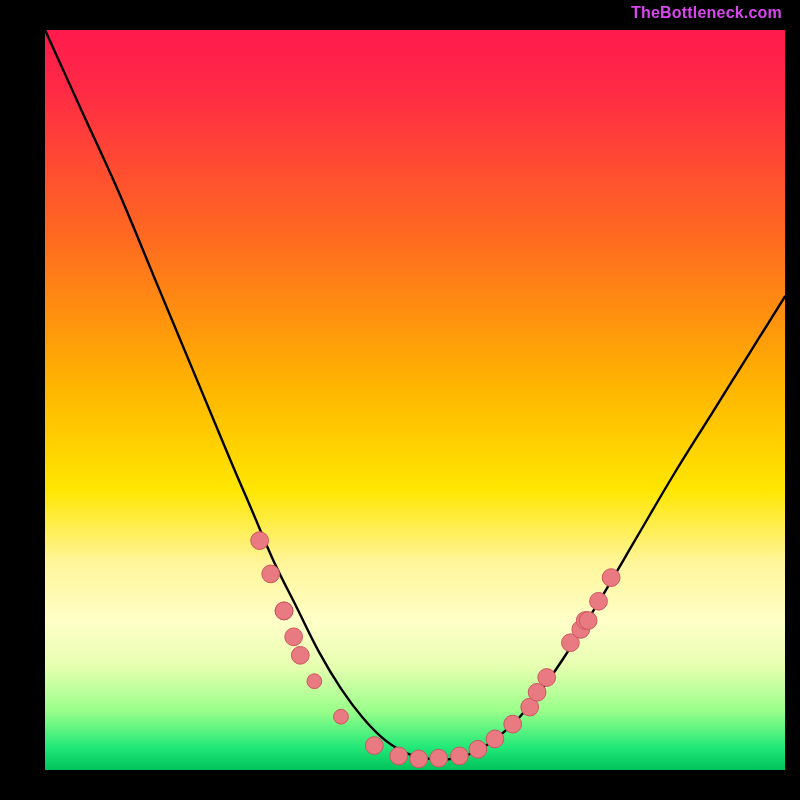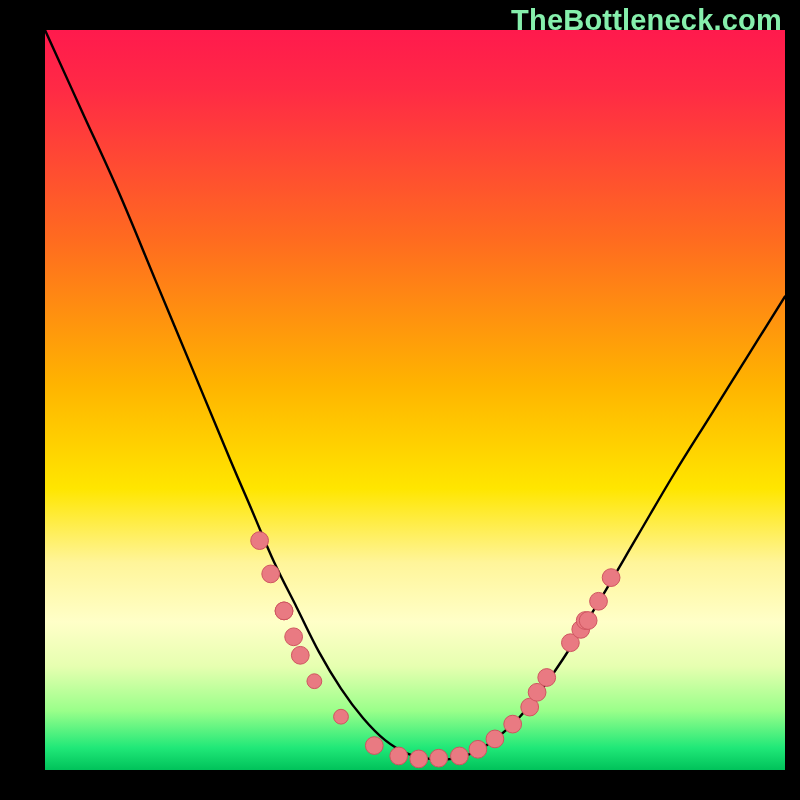--- a/index.html
+++ b/index.html
@@ -44,23 +44,23 @@
       #9aff8a 92%,
       #20e878 97%,
       #00c25a 100%
     );
   }
   .watermark {
     position: absolute;
     top: 4px;
     right: 18px;
     font-family: Arial, Helvetica, sans-serif;
-    font-size: 29px;
+    font-size: 16px;
     font-weight: 600;
-    color: #86efac;
+    color: #d946ef;
     letter-spacing: 0.2px;
   }
   svg.overlay {
     position: absolute;
     left: 0;
     top: 0;
     width: 100%;
     height: 100%;
     overflow: visible;
   }

